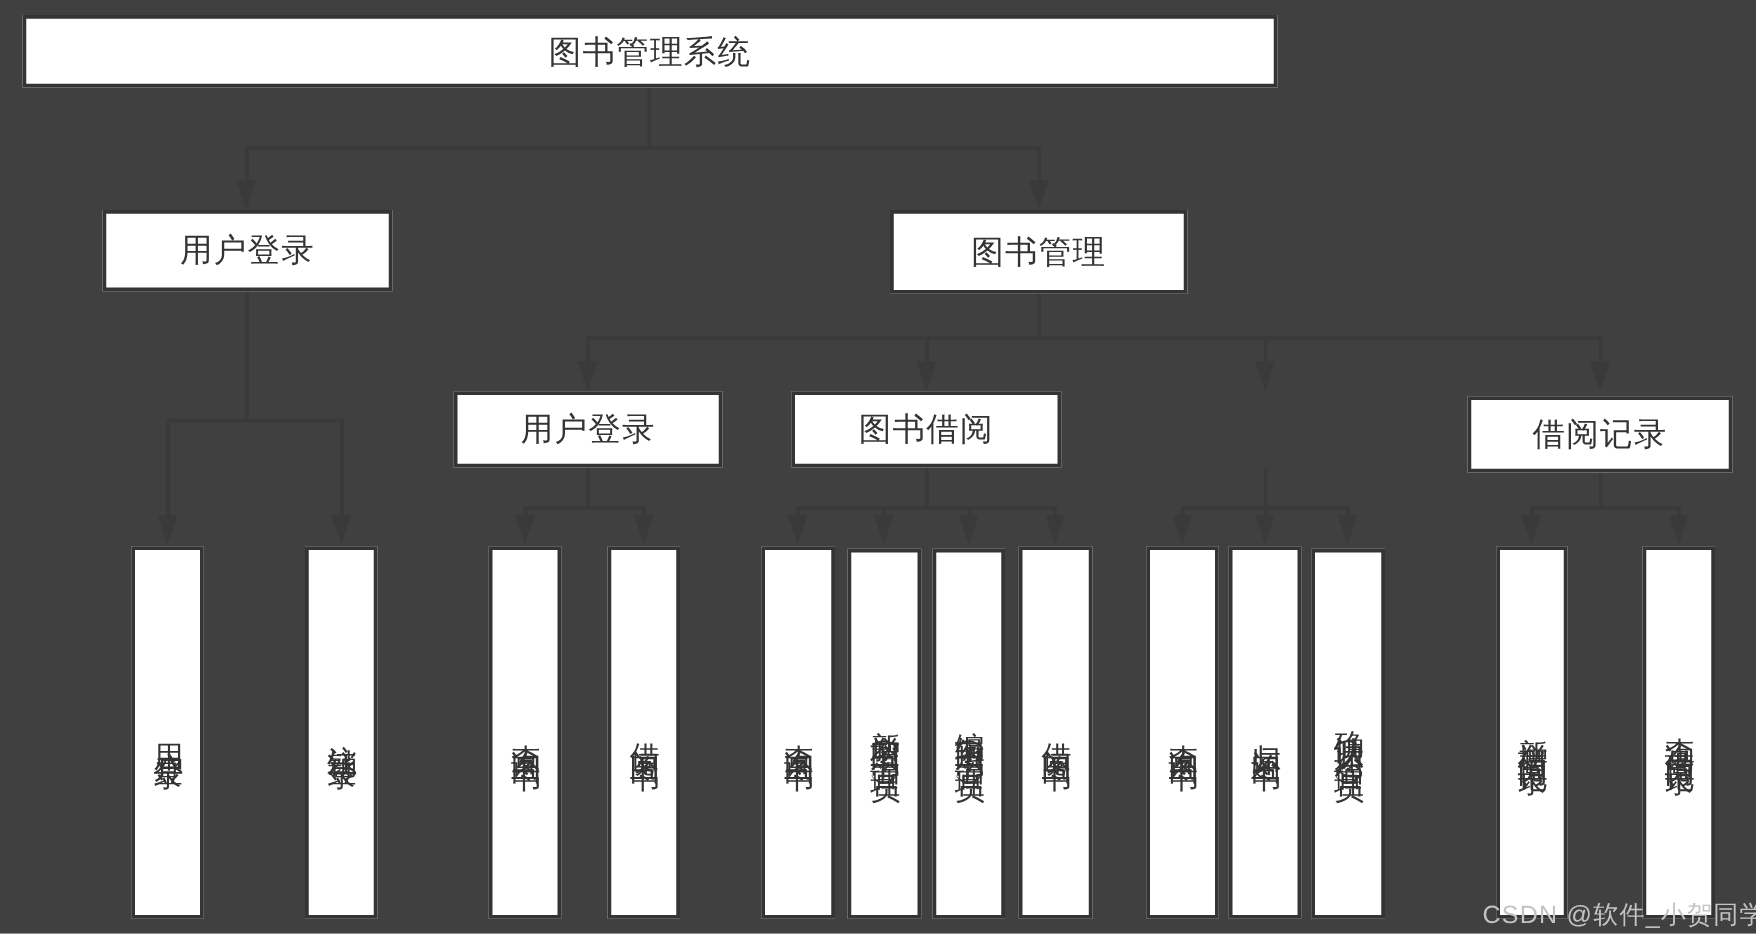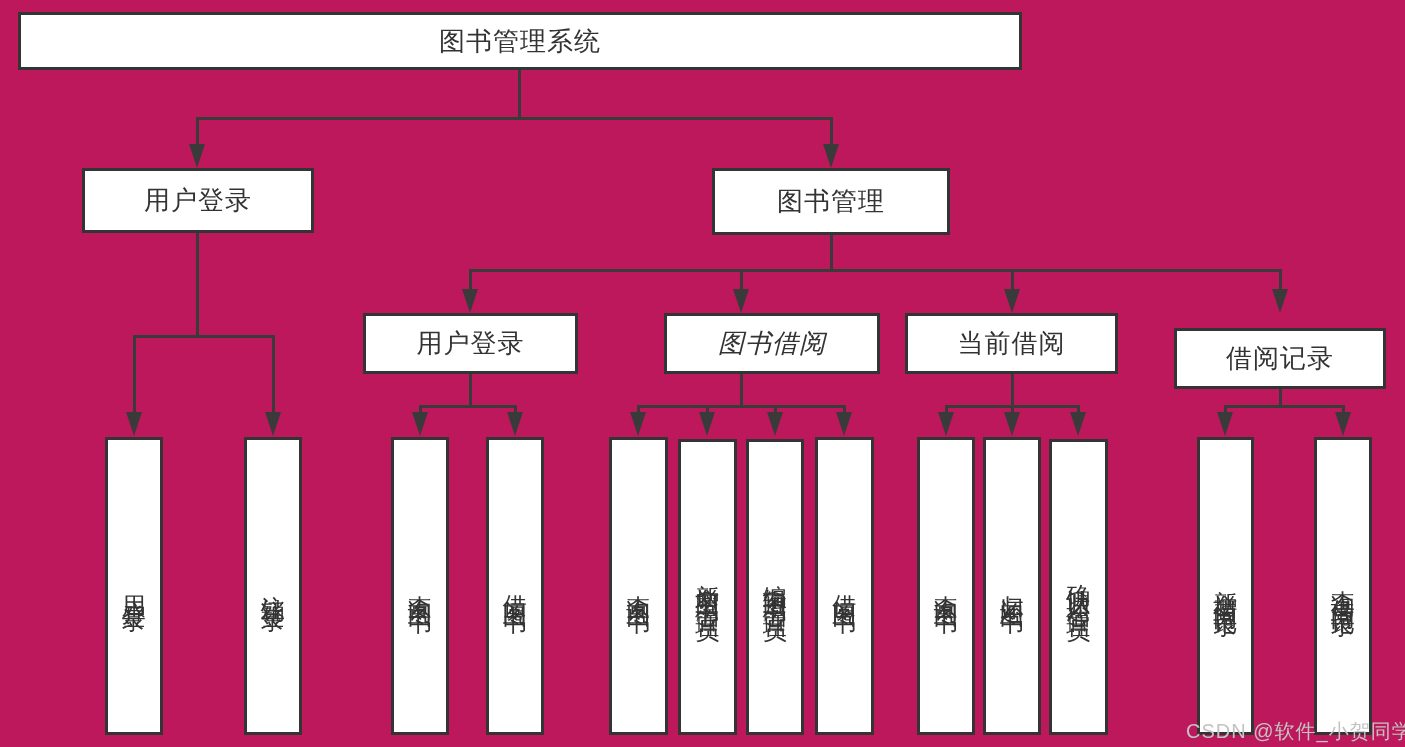--- a/index.html
+++ b/index.html
@@ -1,19 +1,19 @@
 <!DOCTYPE html>
 <html><head>
 <meta charset="utf-8">
 <style>
   html,body{margin:0;padding:0;background:#ffffff;}
   .canvas{
     position:relative;
     width:1405px;height:747px;
-    background:#be185d;
+    background:#404040;
     font-family:"Liberation Sans", sans-serif;
     color:#333333;
     overflow:hidden;
   }
   .box{
     position:absolute;
     box-sizing:border-box;
     border:3px solid #343434;
     background:#ffffff;
     display:flex;
@@ -79,23 +79,22 @@
   <div class="v" style="left:469px;top:269px;height:24px;"></div>
   <div class="ah" style="left:462px;top:289px;"></div>
   <div class="v" style="left:740px;top:269px;height:24px;"></div>
   <div class="ah" style="left:733px;top:289px;"></div>
   <div class="v" style="left:1011px;top:269px;height:24px;"></div>
   <div class="ah" style="left:1004px;top:289px;"></div>
   <div class="v" style="left:1279px;top:269px;height:24px;"></div>
   <div class="ah" style="left:1272px;top:289px;"></div>
 
   <div class="box hbox" style="left:363px;top:313px;width:215px;height:61px;">用户登录</div>
-  <div class="box hbox" style="left:664px;top:313px;width:216px;height:61px;font-style:italic;">图书借阅</div>
-  <div class="box hbox" style="left:905px;top:313px;width:213px;height:61px;">当前借阅</div>
-  <div class="box hbox" style="left:1174px;top:328px;width:212px;height:61px;">借阅记录</div>
+  <div class="box hbox" style="left:633px;top:313px;width:216px;height:61px;">图书借阅</div>
+  <div class="box hbox" style="left:1174px;top:317px;width:212px;height:61px;">借阅记录</div>
 
   <div class="v" style="left:469px;top:374px;height:33px;"></div>
   <div class="h" style="left:419px;top:405px;width:97px;"></div>
   <div class="v" style="left:419px;top:405px;height:10px;"></div>
   <div class="ah" style="left:412px;top:412px;"></div>
   <div class="v" style="left:514px;top:405px;height:10px;"></div>
   <div class="ah" style="left:507px;top:412px;"></div>
 
   <div class="v" style="left:740px;top:374px;height:33px;"></div>
   <div class="h" style="left:637px;top:405px;width:208px;"></div>

